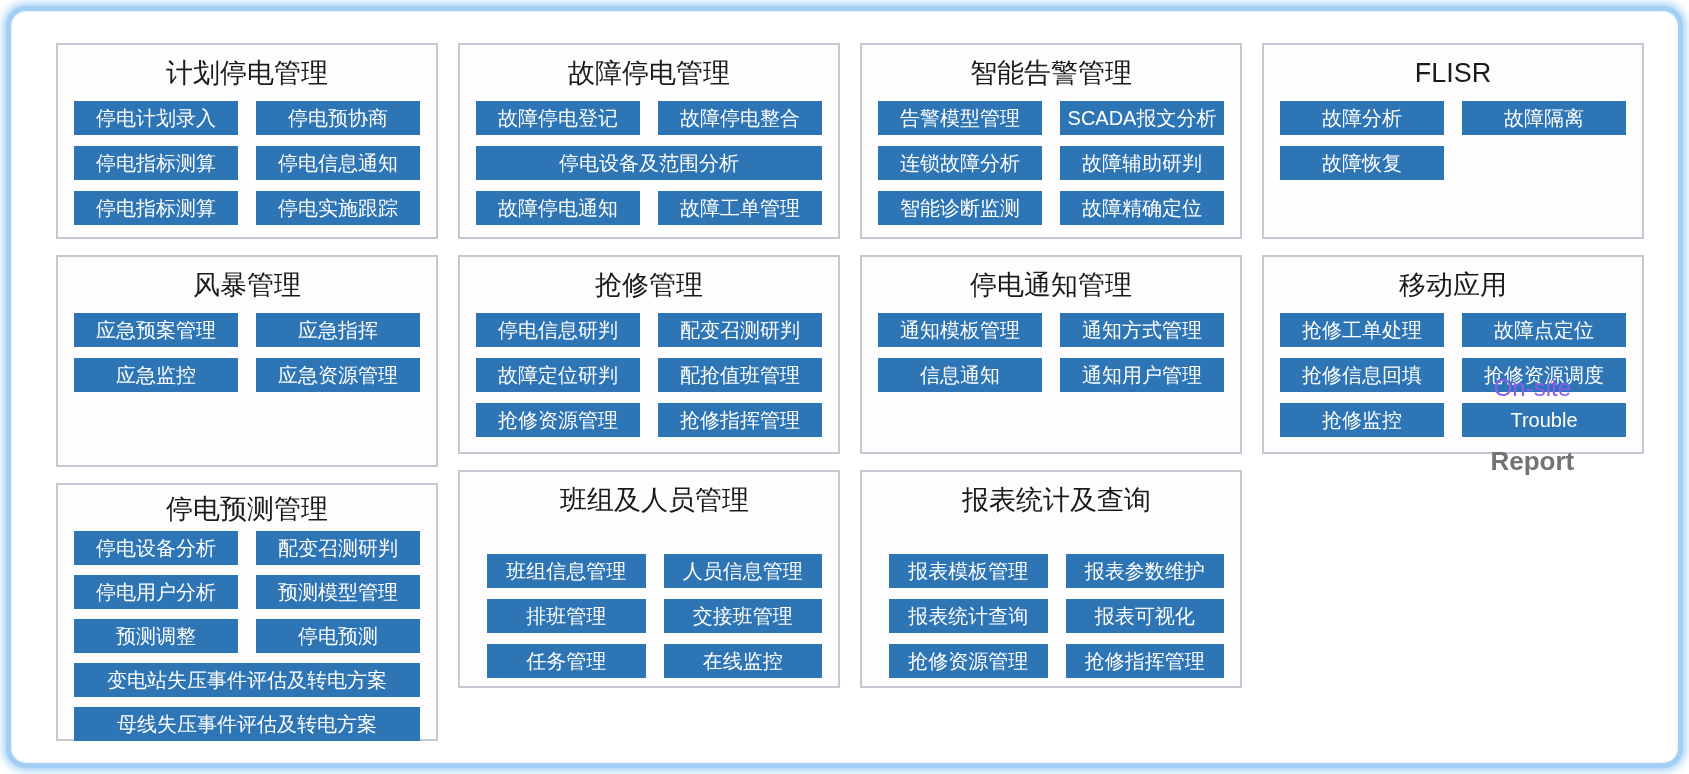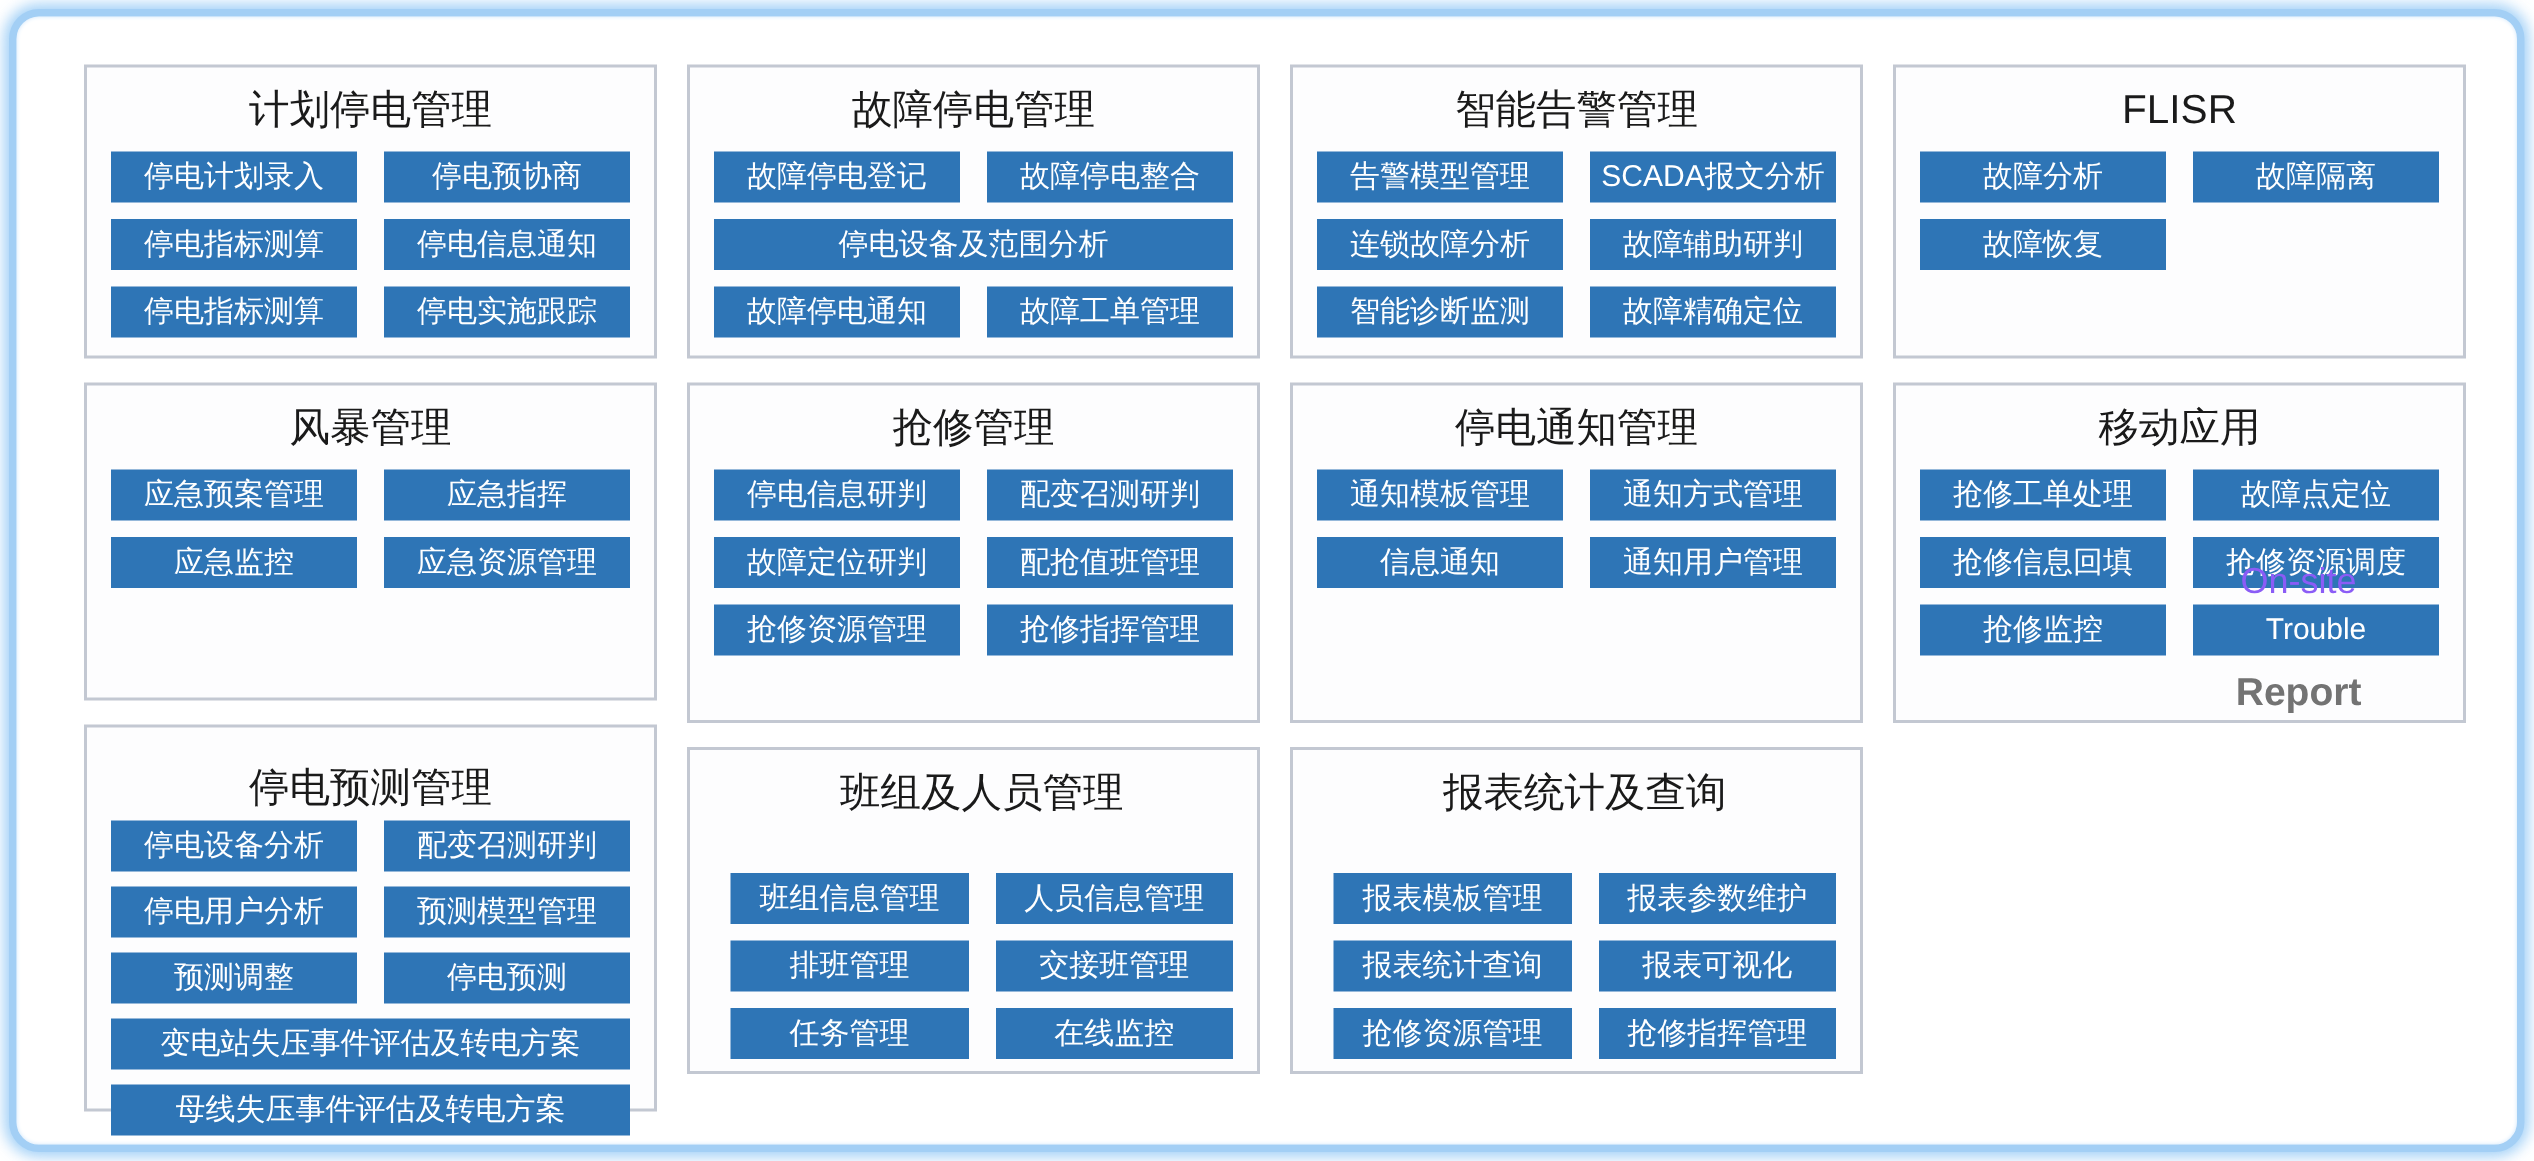--- a/index.html
+++ b/index.html
@@ -39,25 +39,25 @@
   }
   .btn-grid { display:grid; grid-template-columns:1fr 1fr; gap:11px 18px; }
   .btn {
     background:#2e75b6; color:#ffffff;
     font-size:20px; height:34px; line-height:34px;
     text-align:center; white-space:nowrap; overflow:hidden;
     cursor:pointer;
   }
   .btn.wide { grid-column:1 / -1; }
 
-  .h200 { height:196px; } .h172 { height:212px; } .h206 { height:227px; }
+  .h200 { height:196px; } .h172 { height:212px; } .h206 { height:199px; }
   .h258 { height:258px; } .h218 { height:218px;padding-left:27px; }
 
   .gap-lg .title { margin-bottom:36px; }
-  .tight { padding-top:24px; }
+  .tight { padding-top:8px; }
   .tight .title { line-height:32px; margin-bottom:6px; }
   .tight .btn-grid { gap:10px 18px; }
 
   .artifact { position:absolute; left:71%; transform:translateX(-50%); white-space:nowrap; z-index:2; }
   .on-site { top:117px; font-size:24px; color:#8b5cf6; }
   .report  { top:189px; font-size:26px; font-weight:600; color:#737373;text-align:right; }
 </style>
 </head>
 <body>
 

